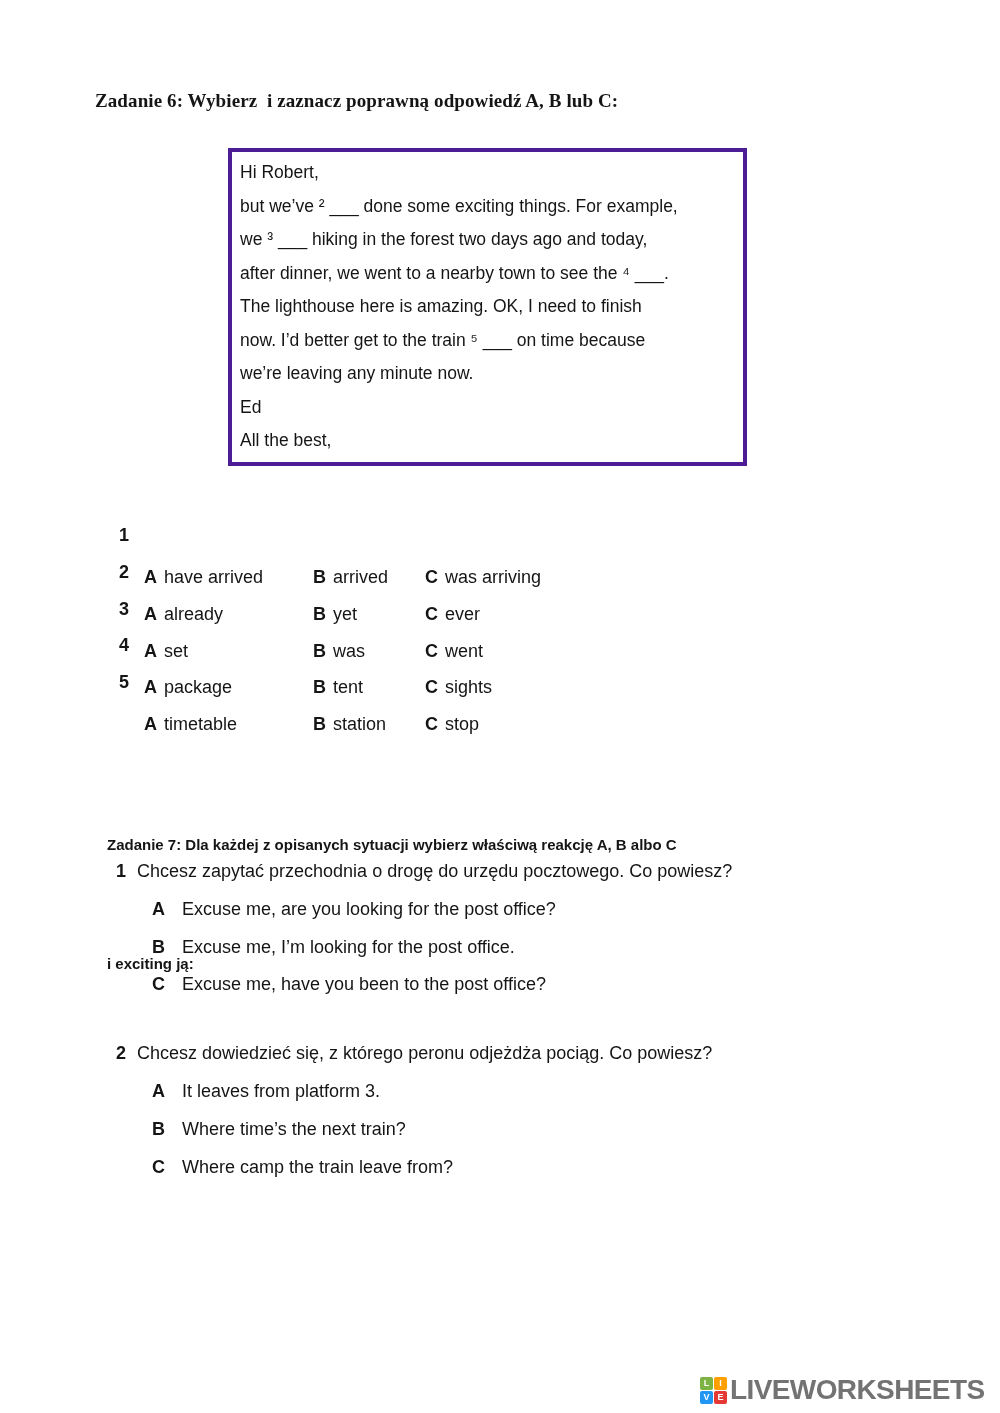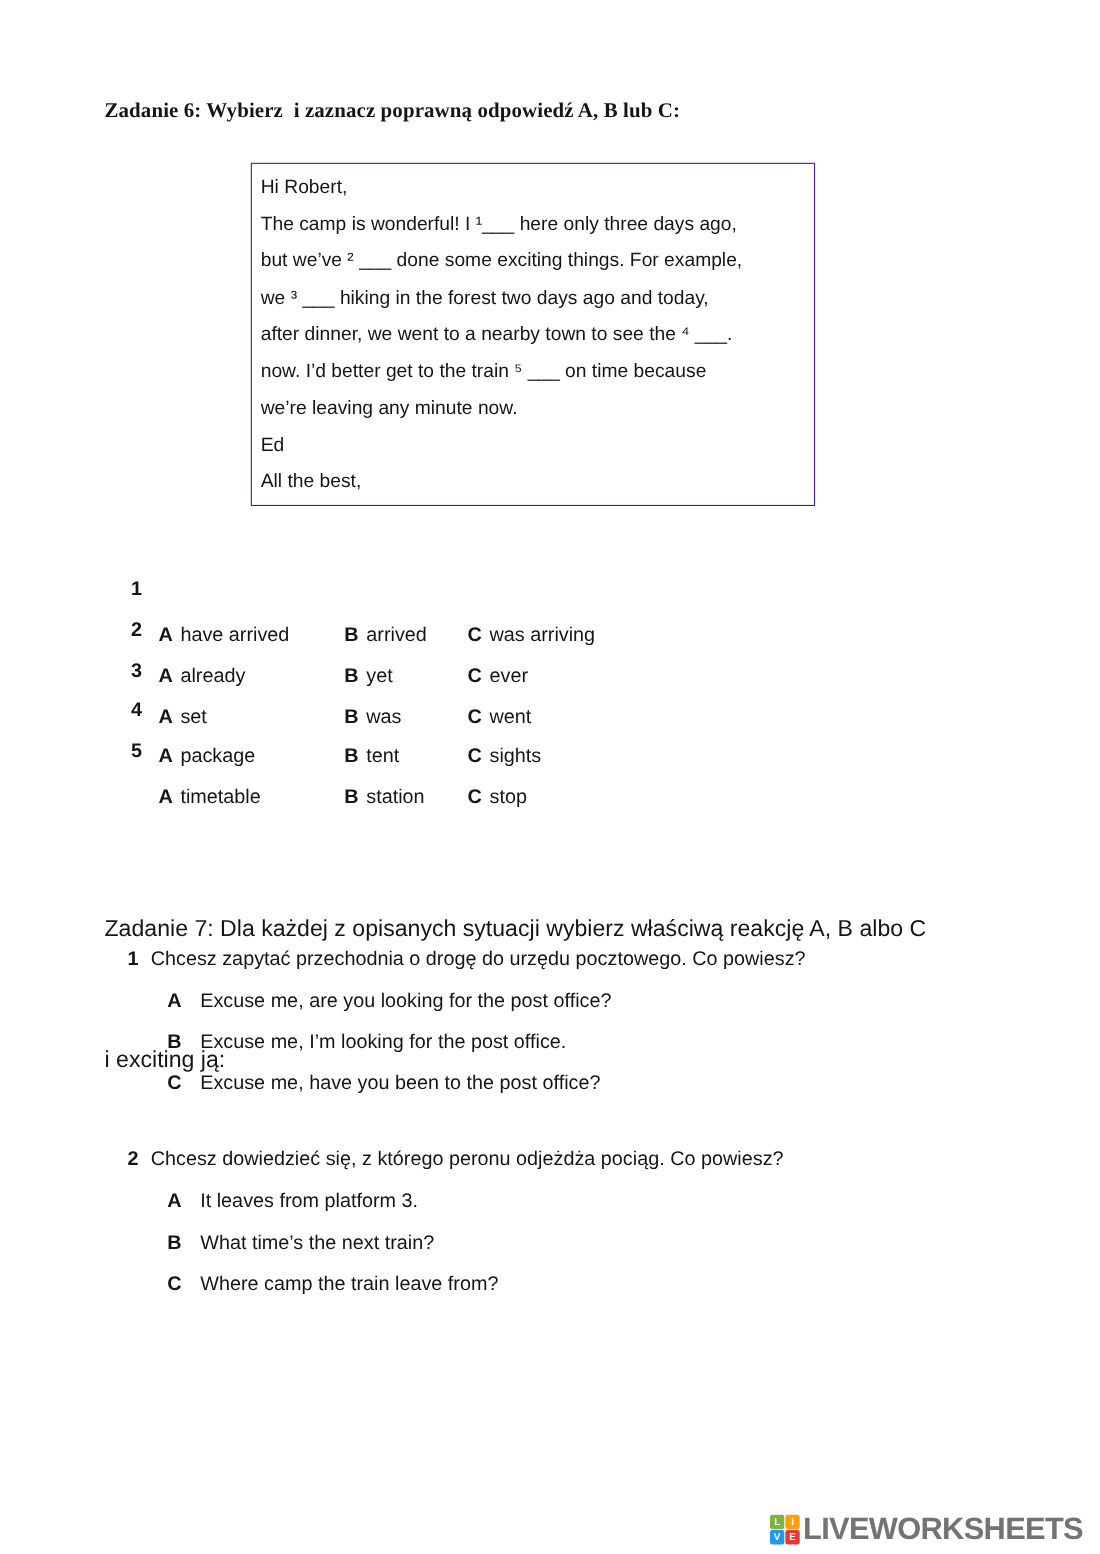--- a/index.html
+++ b/index.html
@@ -13,42 +13,42 @@
   }
   .page { position:absolute; inset:0; background:#ffffff; }
 
   
   .t6-title {
     position:absolute; left:95px; top:90px;
     font-size:19px; font-weight:bold; white-space:pre-wrap; letter-spacing:0.1px;font-family:Liberation Serif, serif;
   }
   .letter-box {
     position:absolute; left:228px; top:148px; width:496px;
-    border:1px solid #4c1d95;
+    border:4px solid #4c1d95;
     padding:4px 7px 4px 8px;
     background:#ffffff;
   }
   .letter-line { font-size:17.5px; line-height:33.5px; white-space:pre-wrap; }
 
   .t6-opts {
     position:absolute; left:119px; top:525px; width:640px; height:190px;
     font-size:18px;
   }
   .opt-row { position:absolute; left:0; width:100%; height:26px; white-space:nowrap; }
   .o-num { position:absolute; left:0; font-weight:bold; }
   .o-group { position:absolute; white-space:nowrap;margin-top:42px; }
   .g-a { left:25px; }
   .g-b { left:194px; }
   .g-c { left:306px; }
   .ol { font-weight:bold; margin-right:7px; }
 
   
   .t7-title {
-    position:absolute; left:95px; top:746px; width:810px;
-    font-size:21px; font-weight:normal; line-height:39.5px; white-space:pre-wrap;
+    position:absolute; left:107px; top:746px; width:810px;
+    font-size:15px; font-weight:bold; line-height:39.5px; white-space:pre-wrap;
   }
   .question { position:absolute; left:116px; width:800px; font-size:18px; }
   .q-prompt { position:absolute; left:0; top:0; white-space:nowrap; }
   .q-num { position:absolute; left:0; font-weight:bold; }
   .q-text { position:absolute; left:21px; white-space:nowrap; }
   .q-opt { position:absolute; left:36px; white-space:nowrap; }
   .q-letter { font-weight:bold; margin-right:17px; }
 
   
   .logo { position:absolute; left:700px; top:1373px; height:34px; white-space:nowrap; }
@@ -68,24 +68,24 @@
 </style>
 </head>
 <body>
 
 <div class="page">
 
   <div class="t6-title">Zadanie 6: Wybierz  i zaznacz poprawną odpowiedź A, B lub C:</div>
 
   <div class="letter-box">
     <div class="letter-line">Hi Robert,</div>
-    <div class="letter-line">The camp is wonderful! I ¹___ here only three days ago,</div>
     <div class="letter-line">but we’ve ² ___ done some exciting things. For example,</div>
     <div class="letter-line">we ³ ___ hiking in the forest two days ago and today,</div>
     <div class="letter-line">after dinner, we went to a nearby town to see the ⁴ ___.</div>
+    <div class="letter-line">The lighthouse here is amazing. OK, I need to finish</div>
     <div class="letter-line">now. I’d better get to the train ⁵ ___ on time because</div>
     <div class="letter-line">we’re leaving any minute now.</div>
     <div class="letter-line">Ed</div>
     <div class="letter-line">All the best,</div>
   </div>
 
   <div class="t6-opts">
 
     <div class="opt-row" style="top:0px">
       <span class="o-num">1</span>
@@ -138,21 +138,21 @@
     <div class="q-opt" style="top:76px"><span class="q-letter">B</span><span>Excuse me, I’m looking for the post office.</span></div>
     <div class="q-opt" style="top:113px"><span class="q-letter">C</span><span>Excuse me, have you been to the post office?</span></div>
   </div>
 
   <div class="question" style="top:1043px; height:160px;">
     <div class="q-prompt">
       <span class="q-num">2</span>
       <span class="q-text">Chcesz dowiedzieć się, z którego peronu odjeżdża pociąg. Co powiesz?</span>
     </div>
     <div class="q-opt" style="top:38px"><span class="q-letter">A</span><span>It leaves from platform 3.</span></div>
-    <div class="q-opt" style="top:76px"><span class="q-letter">B</span><span>What time’s the next train?</span></div>
+    <div class="q-opt" style="top:76px"><span class="q-letter">B</span><span>Where time’s the next train?</span></div>
     <div class="q-opt" style="top:114px"><span class="q-letter">C</span><span>Where camp the train leave from?</span></div>
   </div>
 
   <div class="logo">
     <div class="logo-grid">
       <span class="tile" style="background-color: rgb(124, 179, 66);">L</span>
       <span class="tile" style="background-color: rgb(255, 160, 0);">I</span>
       <span class="tile" style="background-color: rgb(33, 150, 243);">V</span>
       <span class="tile" style="background-color: rgb(229, 57, 53);">E</span>
     </div>

